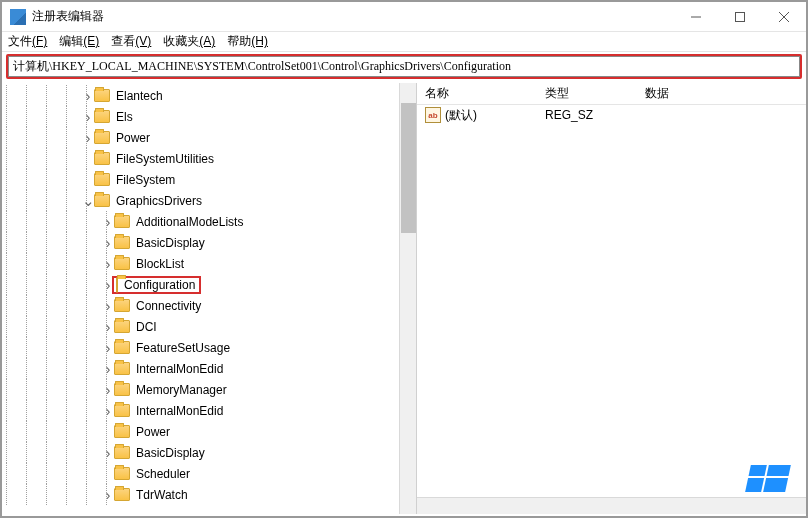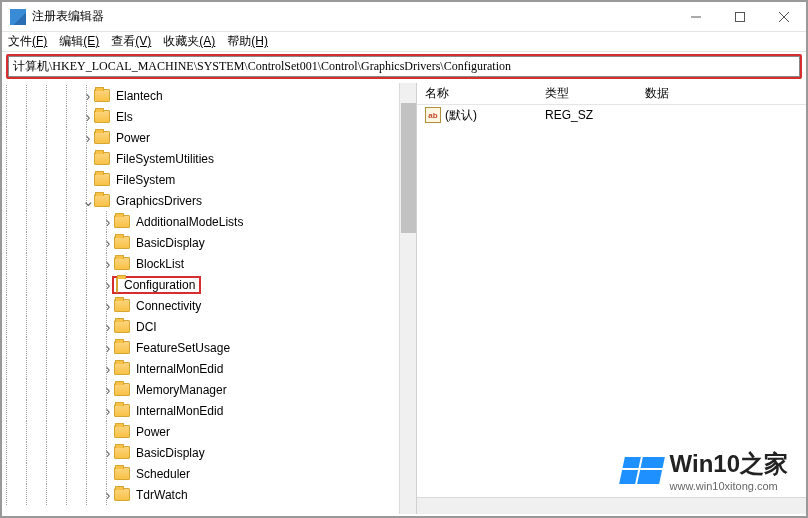--- a/index.html
+++ b/index.html
@@ -360,17 +360,13 @@
   </div>
 </div>
 
 <div class="watermark">
   <div class="win-logo">
       <span></span>
       <span></span>
       <span></span>
       <span></span>
     </div>
-  <div class="wm-text">
-    <div class="wm-title">Win10之家</div>
-    <div class="wm-sub">www.win10xitong.com</div>
-  </div>
 </div>
 
 </body></html>

